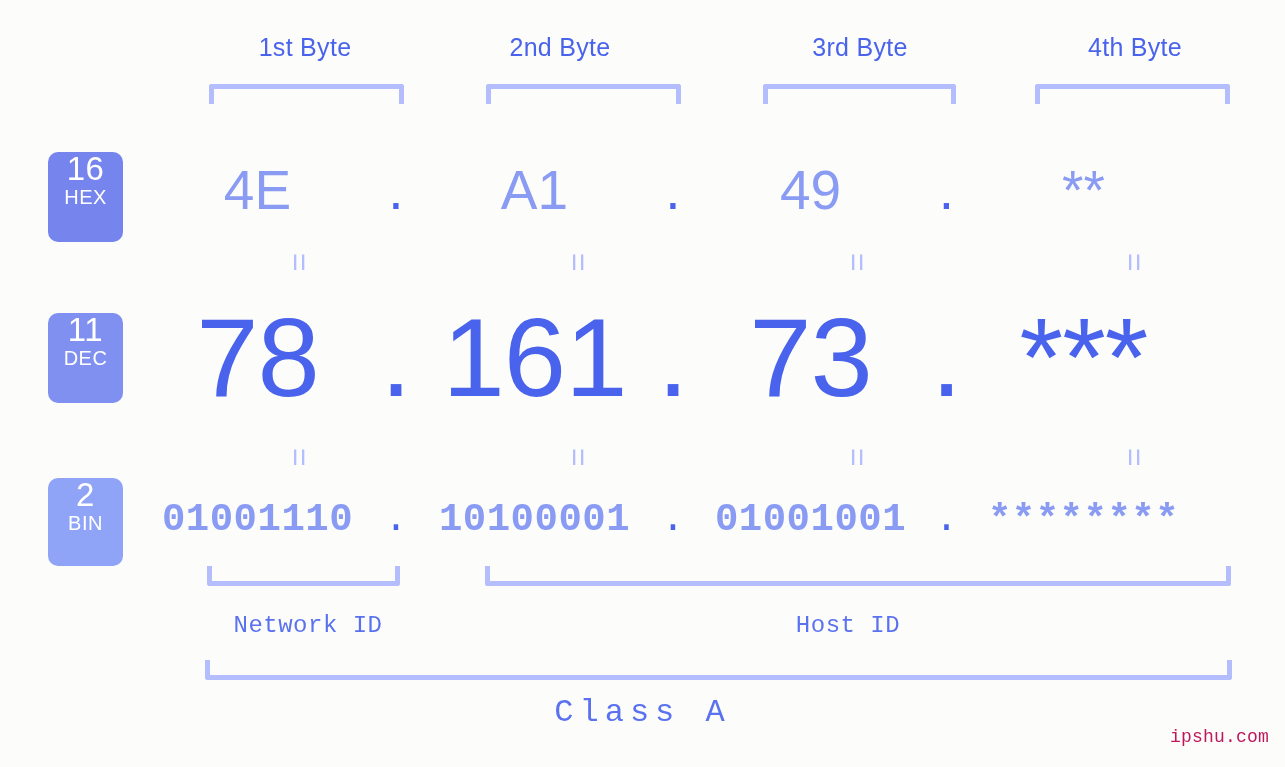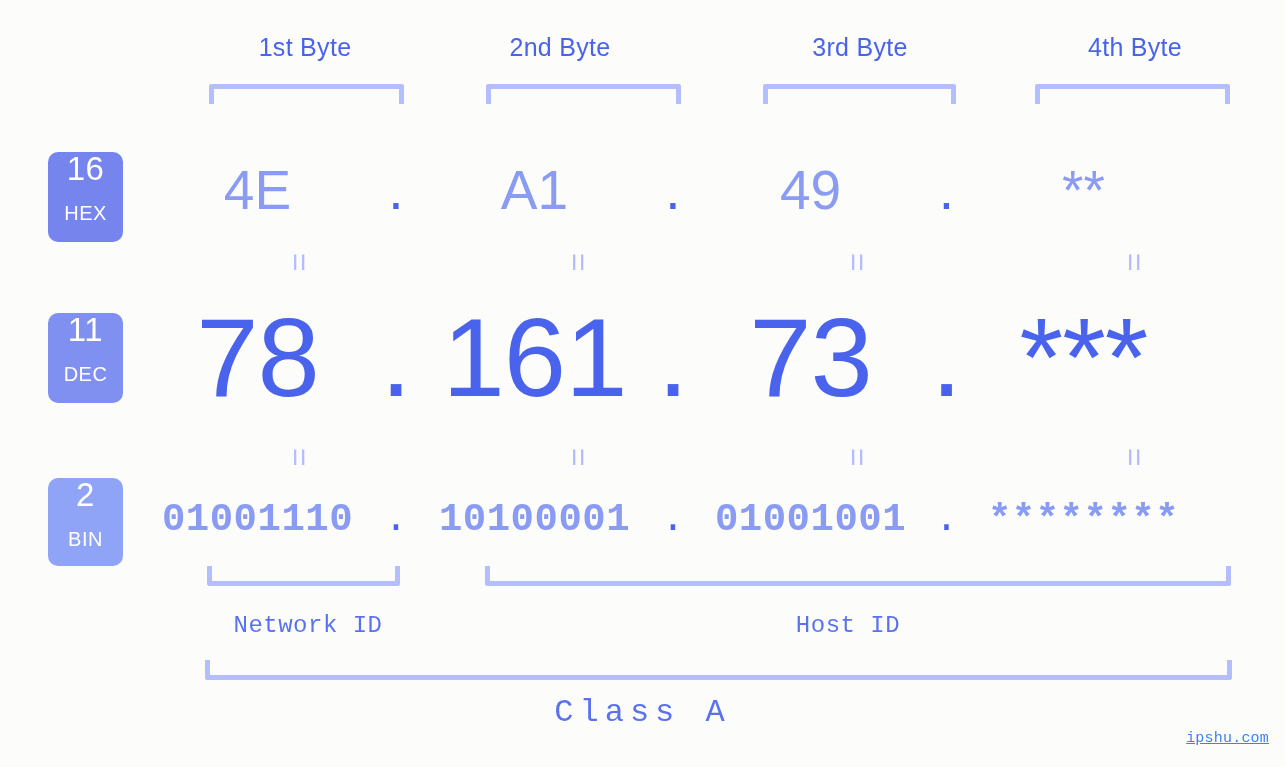--- a/index.html
+++ b/index.html
@@ -73,21 +73,21 @@
     line-height: 1;
   }
   .badge .num {
     font-size: 33px;
     font-weight: 400;
     letter-spacing: 0.5px;
   }
   .badge .unit {
     font-size: 20px;
     font-weight: 400;
-    margin-top: 18px;
+    margin-top: 2px;
     letter-spacing: 0.5px;
   }
   .badge-hex { top: 152px; height: 90px; background: #7684ee; }
   .badge-dec { top: 313px; height: 90px; background: #8090f0; }
   .badge-bin { top: 478px; height: 88px; background: #8fa3f7; }
 
   
   .row {
     position: absolute;
     left: 160px;
@@ -194,24 +194,23 @@
     letter-spacing: 6px;
     white-space: nowrap;
   }
 
   
   .watermark {
     position: absolute;
     right: 16px;
     bottom: 20px;
     font-family: "Liberation Mono", monospace;
-    font-size: 15px;
-    color: #3b82f6;
+    font-size: 18px;
+    color: #be185d;
     letter-spacing: 0.2px;
-    text-decoration: underline;
   }
 </style>
 </head>
 <body>
 
 <div id="stage">
 
   <div class="byte-label" style="left:195px; width:220px;">1st Byte</div>
   <div class="byte-label" style="left:450px; width:220px;">2nd Byte</div>
   <div class="byte-label" style="left:750px; width:220px;">3rd Byte</div>

